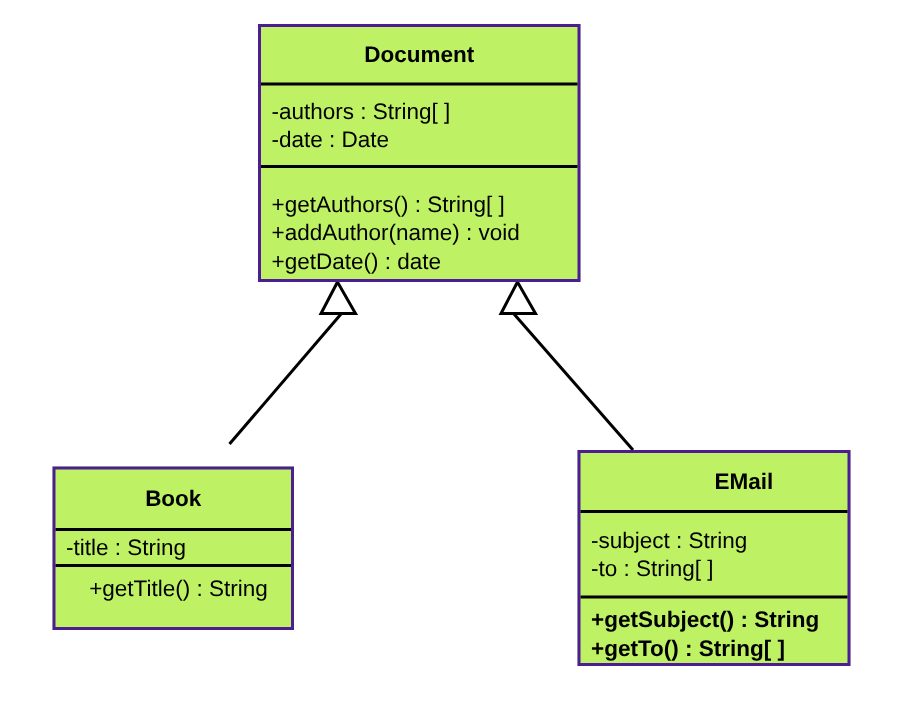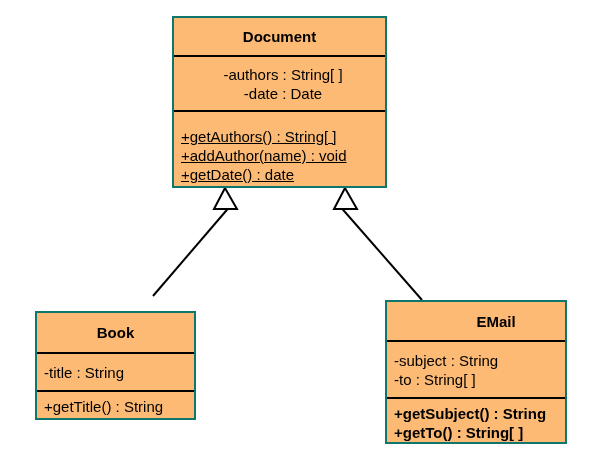--- a/index.html
+++ b/index.html
@@ -11,22 +11,22 @@
     position: relative;
     width: 605px;
     height: 467px;
     background: #ffffff;
     overflow: hidden;
     font-family: "Liberation Sans", sans-serif;
   }
   .uml-class {
     position: absolute;
     box-sizing: border-box;
-    border: 2px solid #0f766e;
-    background: #fdba74;
+    border: 2px solid #4c1d95;
+    background: #bef264;
     z-index: 2;
   }
   .class-title {
     box-sizing: border-box;
     text-align: center;
     font-weight: bold;
     font-size: 15px;
     color: #000000;
     line-height: 1;
     display: flex;
@@ -52,28 +52,28 @@
     left: 0;
     top: 0;
     width: 605px;
     height: 467px;
     z-index: 1;
   }
 
   
   #class-document { left: 172px; top: 16px; width: 215px; height: 172px; }
   #class-document .class-title { height: 37px; }
-  #class-document .attrs { height: 55px; text-align: center; }
-  #class-document .ops { height: 88px; text-decoration: underline; }
+  #class-document .attrs { height: 55px; }
+  #class-document .ops { height: 88px; }
 
   
   #class-book { left: 35px; top: 311px; width: 161px; height: 109px; }
   #class-book .class-title { height: 39px; }
-  #class-book .attrs { height: 38px; justify-content: center; }
-  #class-book .ops { height: 30px; }
+  #class-book .attrs { height: 24px; justify-content: center; }
+  #class-book .ops { height: 30px; text-align: center; }
 
   
   #class-email { left: 385px; top: 300px; width: 182px; height: 144px; }
   #class-email .class-title { height: 38px; padding-left: 40px; }
   #class-email .attrs { height: 57px; }
   #class-email .ops { height: 49px; font-weight: bold; }
 </style>
 </head>
 <body>
 

